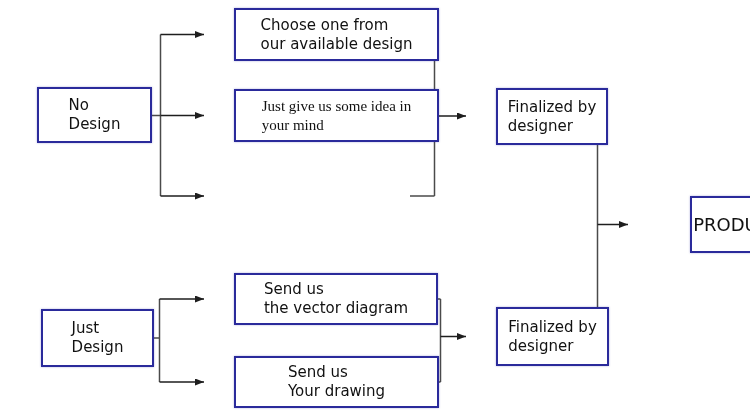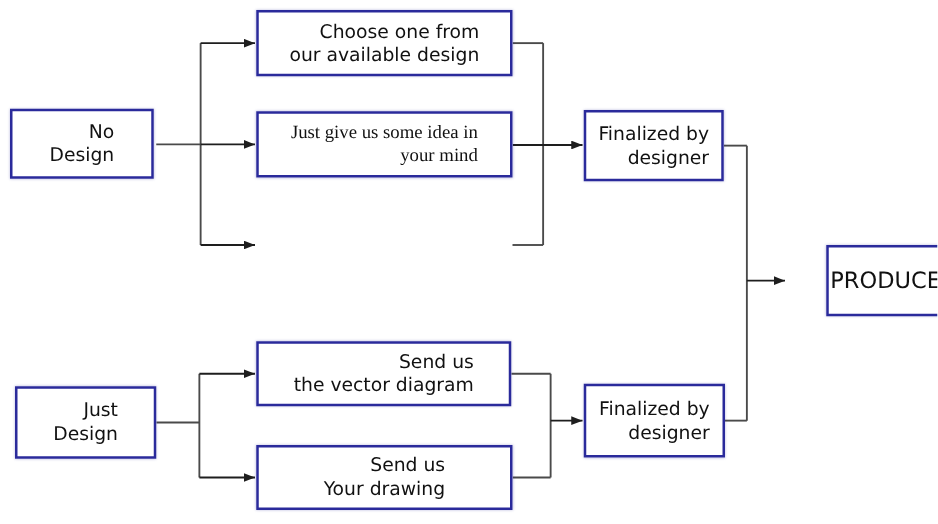--- a/index.html
+++ b/index.html
@@ -23,24 +23,25 @@
   .connector-layer path{fill:none;stroke-width:1.5;}
   .connector-layer path.plain{stroke:var(--connector-line);}
   .connector-layer path.arrowed{stroke:var(--connector-arrow);}
   .connector-layer marker path{fill:var(--connector-arrow);stroke:none;}
   .node{
     position:absolute;
     box-sizing:border-box;
     border:2px solid var(--node-border);
     background:#ffffff;
     display:flex;align-items:center;justify-content:center;
-    text-align:right;
+    text-align:left;
     white-space:pre-line;
     font-size:15px;line-height:19px;
     box-shadow:0 0 2px rgba(42,42,155,.35);
+    margin-left:29px;
   }
   .node.big{font-size:18px;line-height:22px;}
 </style>
 </head>
 <body>
 
 <div class="canvas">
 
   <svg class="connector-layer" width="750" height="419" viewBox="0 0 750 419" xmlns="http://www.w3.org/2000/svg">
     <defs>

